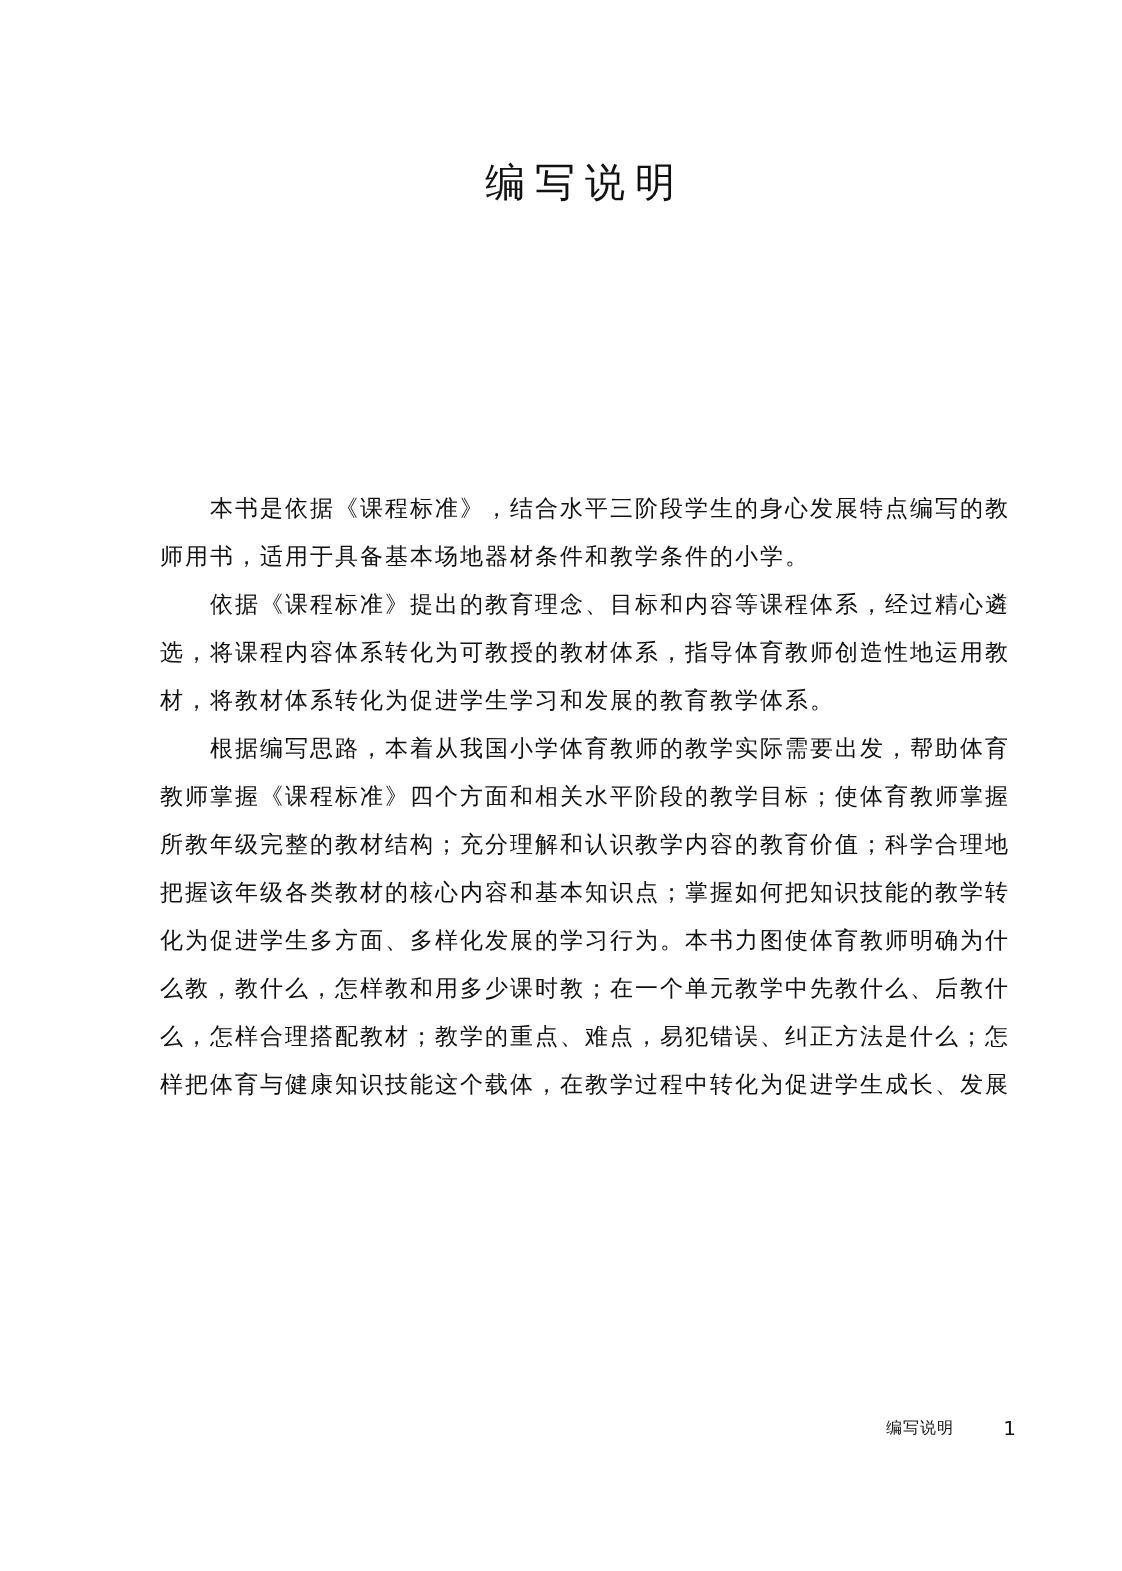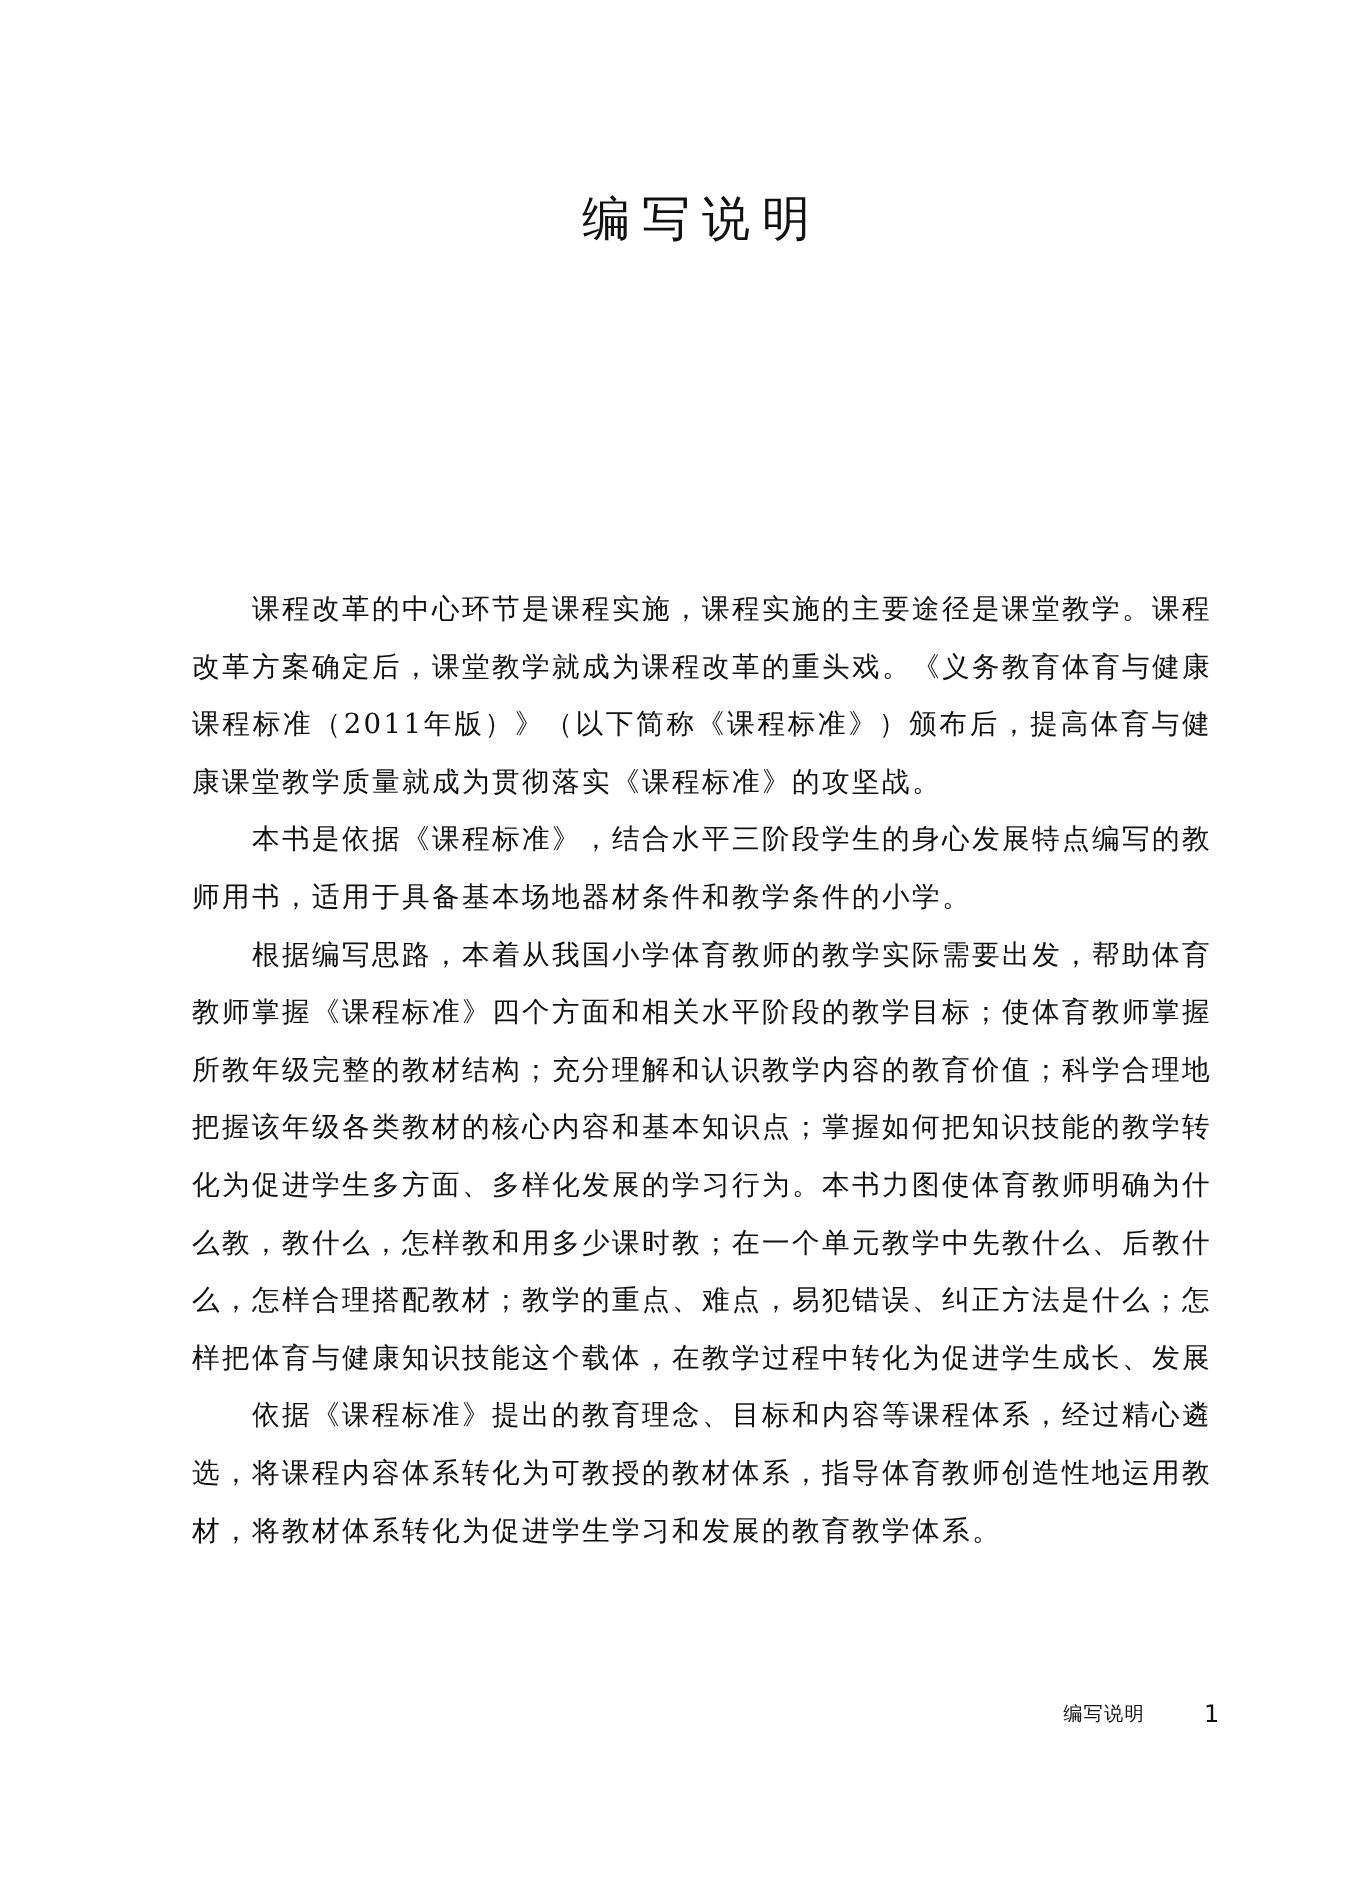--- a/index.html
+++ b/index.html
@@ -70,22 +70,21 @@
     font-size: 20px;
     color: #111;
   }
 </style>
 </head>
 <body>
 
 <h1 class="page-title">编写说明</h1>
 
 <div class="content">
-  <p class="para">课程改革的中心环节是课程实施，课程实施的主要途径是课堂教学。课程改革方案确定后，课堂教学就成为课程改革的重头戏。《义务教育体育与健康课程标准（2011年版）》（以下简称《课程标准》）颁布后，提高体育与健康课堂教学质量就成为贯彻落实《课程标准》的攻坚战。</p>
   <p class="para">本书是依据《课程标准》，结合水平三阶段学生的身心发展特点编写的教师用书，适用于具备基本场地器材条件和教学条件的小学。</p>
+  <p class="para">依据《课程标准》提出的教育理念、目标和内容等课程体系，经过精心遴选，将课程内容体系转化为可教授的教材体系，指导体育教师创造性地运用教材，将教材体系转化为促进学生学习和发展的教育教学体系。</p>
   <p class="para">根据编写思路，本着从我国小学体育教师的教学实际需要出发，帮助体育教师掌握《课程标准》四个方面和相关水平阶段的教学目标；使体育教师掌握所教年级完整的教材结构；充分理解和认识教学内容的教育价值；科学合理地把握该年级各类教材的核心内容和基本知识点；掌握如何把知识技能的教学转化为促进学生多方面、多样化发展的学习行为。本书力图使体育教师明确为什么教，教什么，怎样教和用多少课时教；在一个单元教学中先教什么、后教什么，怎样合理搭配教材；教学的重点、难点，易犯错误、纠正方法是什么；怎样把体育与健康知识技能这个载体，在教学过程中转化为促进学生成长、发展</p>
-  <p class="para">依据《课程标准》提出的教育理念、目标和内容等课程体系，经过精心遴选，将课程内容体系转化为可教授的教材体系，指导体育教师创造性地运用教材，将教材体系转化为促进学生学习和发展的教育教学体系。</p>
 </div>
 
 <div class="footer">
   <span class="footer-label">编写说明</span>
   <span class="page-number">1</span>
 </div>
 
 </body></html>

